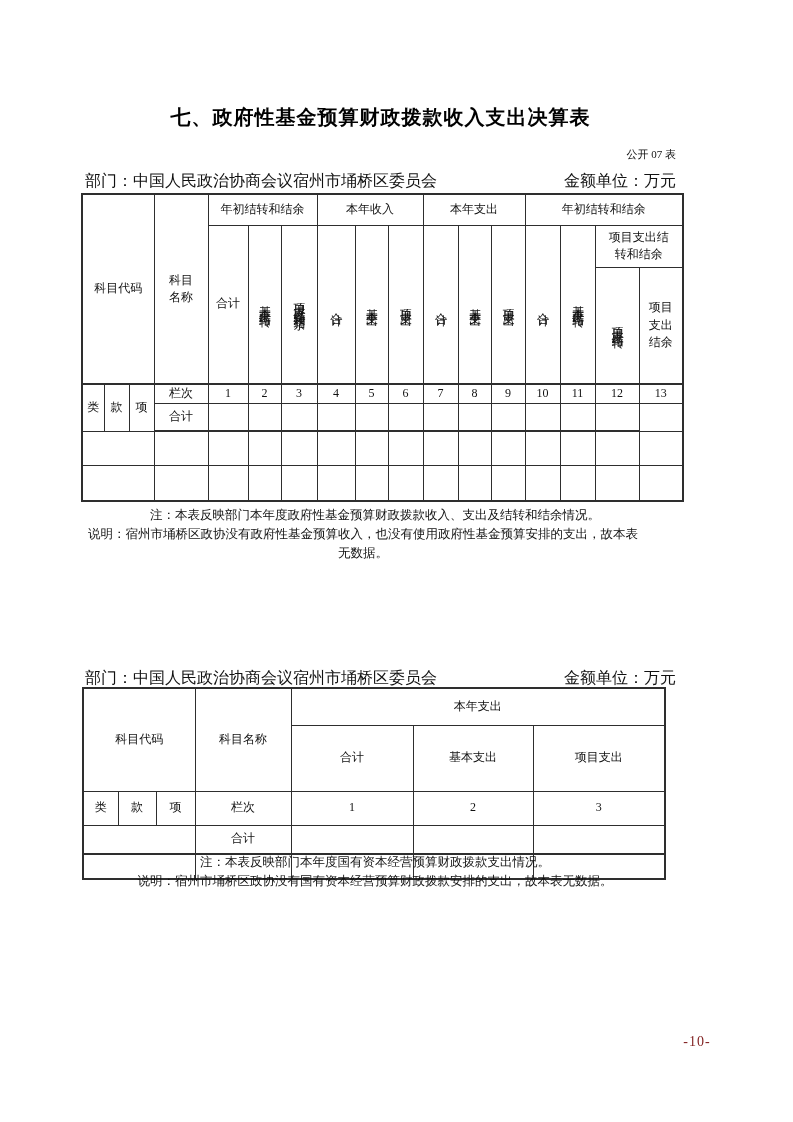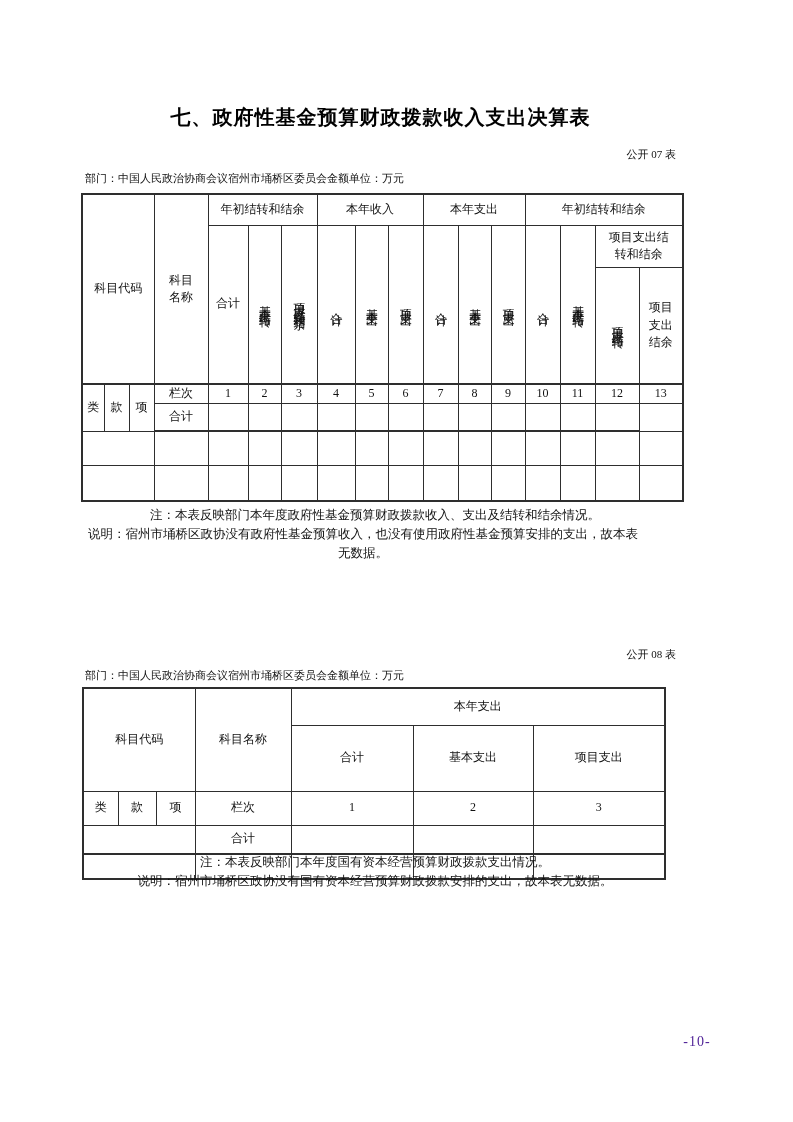--- a/index.html
+++ b/index.html
@@ -14,22 +14,22 @@
     position:absolute; left:85px; width:591px; text-align:center;
     font-family:"Liberation Sans","DejaVu Sans",sans-serif;
     font-weight:bold; font-size:20px; letter-spacing:1px; color:#000;
   }
   .table-code {
     position:absolute; left:85px; width:591px; text-align:right;
     font-size:11px; color:#111;
   }
   .dept-row {
     position:absolute; left:85px; width:591px;
-    display:flex; 
-    font-size:11px; color:#111;
+    display:flex; justify-content:space-between;
+    font-size:16px; color:#111;
   }
   table.t {
     position:absolute; border-collapse:collapse; table-layout:fixed;
     border:2px solid #2e2e2e; font-size:12px; color:#111;
   }
   table.t td {
     border:1px solid #2e2e2e; text-align:center; vertical-align:middle;
     padding:0; line-height:1.3; overflow:hidden;
   }
   tr.thick-top td { border-top:2px solid #2e2e2e; }
@@ -37,21 +37,21 @@
   .vt {
     display:inline-block; writing-mode:vertical-rl; text-orientation:upright;
     letter-spacing:2px; line-height:1.1;
   }
   .wrap2 { display:inline-block; width:2.2em; line-height:1.45; }
   .wrap5 { display:inline-block; width:5.4em; line-height:1.45; }
   .notes { position:absolute; left:85px; font-size:12.5px; line-height:19px; color:#111; }
   .notes .expl { display:block;text-align:center; }
   .page-num {
     position:absolute; top:1034px; left:664px; width:66px; text-align:center;
-    font-size:14px; color:#4c1d95; letter-spacing:1px;
+    font-size:14px; color:#7f1d1d; letter-spacing:1px;
   }
 </style>
 </head>
 <body>
 
 <div class="page">
 
   <div class="sec-title" style="top:104px;">七、政府性基金预算财政拨款收入支出决算表</div>
   <div class="table-code" style="top:147px;">公开 07 表</div>
   <div class="dept-row" style="top:171px;">
@@ -175,21 +175,20 @@
       <td></td>
     </tr>
   </tbody>
     </table>
 
   <div class="notes" style="top:506px; width:580px;">
     <span class="expl">注：本表反映部门本年度政府性基金预算财政拨款收入、支出及结转和结余情况。</span>
     <span class="expl" style="width:556px;">说明：宿州市埇桥区政协没有政府性基金预算收入，也没有使用政府性基金预算安排的支出，故本表无数据。</span>
   </div>
 
-  <div class="table-code" style="top:647px;">公开 08 表</div>
   <div class="dept-row" style="top:668px;">
     <span>部门：中国人民政治协商会议宿州市埇桥区委员会</span>
     <span>金额单位：万元</span>
   </div>
 
   <table class="t" style="top:687px; left:82px; width:582px;">
     <colgroup>
       <col style="width:35px">
         <col style="width:38px">
         <col style="width:39px">

